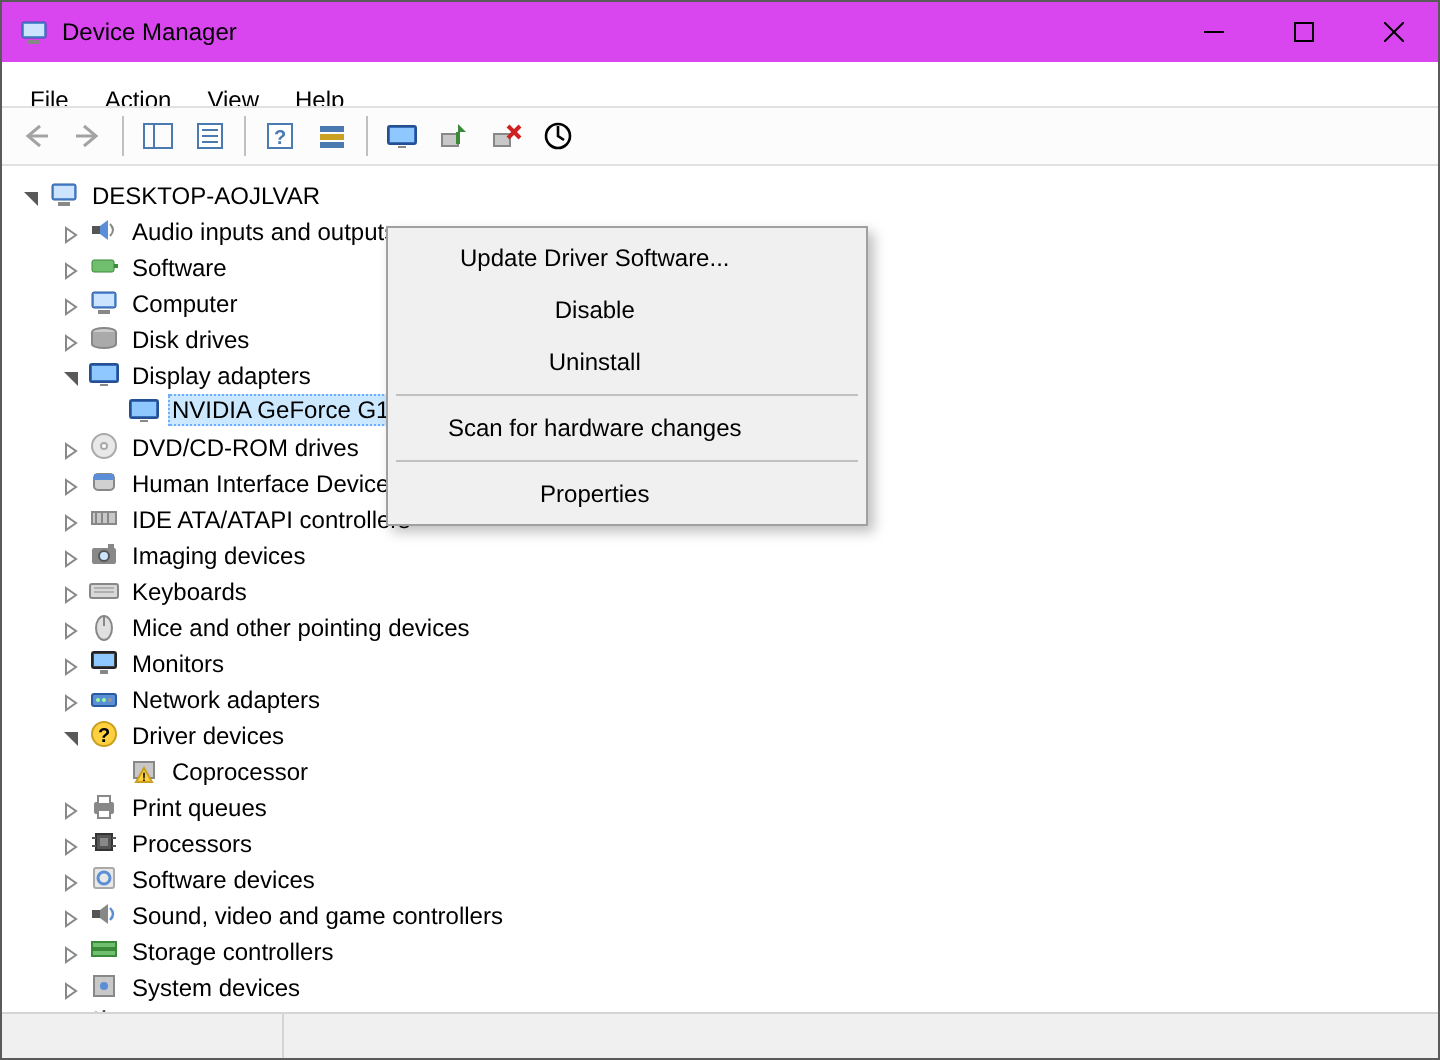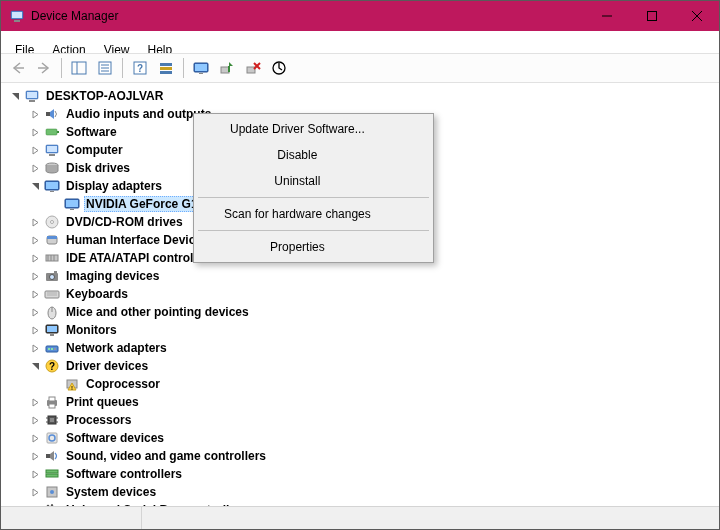--- a/index.html
+++ b/index.html
@@ -1,31 +1,31 @@
 <!DOCTYPE html>
 <html><head>
 <meta charset="utf-8">
 <style>
   html, body { margin: 0; padding: 0; font-family: "Segoe UI", Tahoma, sans-serif; font-size: 12px; background: #fff; color: #000; }
   .window { width: 720px; height: 530px; border: 1px solid #5a5a5a; box-sizing: border-box; display: flex; flex-direction: column; background: #fff; position: relative; }
-  .titlebar { height: 30px; display: flex; align-items: center; padding: 0 0 0 8px; background: #be185d; }
+  .titlebar { height: 30px; display: flex; align-items: center; padding: 0 0 0 8px; background: #d946ef; }
   .titlebar .app-icon { width: 16px; height: 16px; margin-right: 6px; display: inline-flex; align-items: center; justify-content: center; }
   .titlebar .title-text { flex: 1; font-size: 12px; }
   .win-controls { display: flex; height: 100%; }
   .win-controls .ctrl { width: 45px; height: 100%; display: flex; align-items: center; justify-content: center; font-size: 11px; }
   .menubar { height: 22px; display: flex; align-items: center; padding: 0 6px; gap: 2px; }
   .menubar .menu-item { padding: 2px 8px; margin-top: 16px; }
   .toolbar { height: 28px; border-top: 1px solid #e1e1e1; border-bottom: 1px solid #e1e1e1; display: flex; align-items: center; padding: 0 4px; gap: 0; background: #fcfcfc; }
   .toolbar .sep { width: 1px; height: 20px; background: #c0c0c0; margin: 0 4px; }
   .toolbar .tb-btn { width: 24px; height: 24px; display: flex; align-items: center; justify-content: center; border: 1px solid transparent; }
   .toolbar .tb-btn.disabled { opacity: 0.35; }
   .content { flex: 1; overflow: auto; padding: 4px 0 0 8px; position: relative; }
   .tree { list-style: none; margin: 0; padding: 0; }
   .tree ul { list-style: none; margin: 0; padding: 0 0 0 20px; }
-  .row { display: flex; align-items: center; height: 18px; white-space: nowrap; font-weight: bold; }
+  .row { display: flex; align-items: flex-end; height: 18px; white-space: nowrap; }
   .expander { width: 12px; height: 12px; margin-right: 3px; display: inline-flex; align-items: center; justify-content: center; cursor: default; }
   .expander svg { display: block; }
   .spacer { width: 15px; display: inline-block; }
   .dev-icon { width: 16px; height: 16px; margin-right: 4px; display: inline-flex; align-items: center; justify-content: center; }
   .label { padding: 0 2px; }
   .label.selected { background: #cce8ff; border: 1px dotted #6faeff; box-sizing: border-box; padding: 0 1px; }
   .context-menu { position: absolute; background: #f0f0f0; border: 1px solid #a0a0a0; box-shadow: 3px 3px 6px rgba(0,0,0,0.25); padding: 2px; font-size: 12px; z-index: 100; text-align: center; }
   .context-menu .cm-item { padding: 6px 60px 6px 28px; white-space: nowrap; }
   .context-menu .cm-sep { height: 1px; background: #c0c0c0; margin: 3px 2px; }
   .context-menu .cm-item.bold { font-weight: 400; }
@@ -575,21 +575,21 @@
                 <span class="expander">
                   <svg width="9" height="9">
                     <path d="M2 1 L7 4.5 L2 8 Z" fill="none" stroke="#888" stroke-width="1"></path>
                   </svg>
                 </span>
                 <span class="dev-icon">
                   <svg width="16" height="16" viewBox="0 0 16 16">
                     <use href="#ic-storage"></use>
                   </svg>
                 </span>
-                <span class="label">Software controllers</span>
+                <span class="label">Storage controllers</span>
               </div>
             </li>
             <li>
               <div class="row">
                 <span class="expander">
                   <svg width="9" height="9">
                     <path d="M2 1 L7 4.5 L2 8 Z" fill="none" stroke="#888" stroke-width="1"></path>
                   </svg>
                 </span>
                 <span class="dev-icon">

